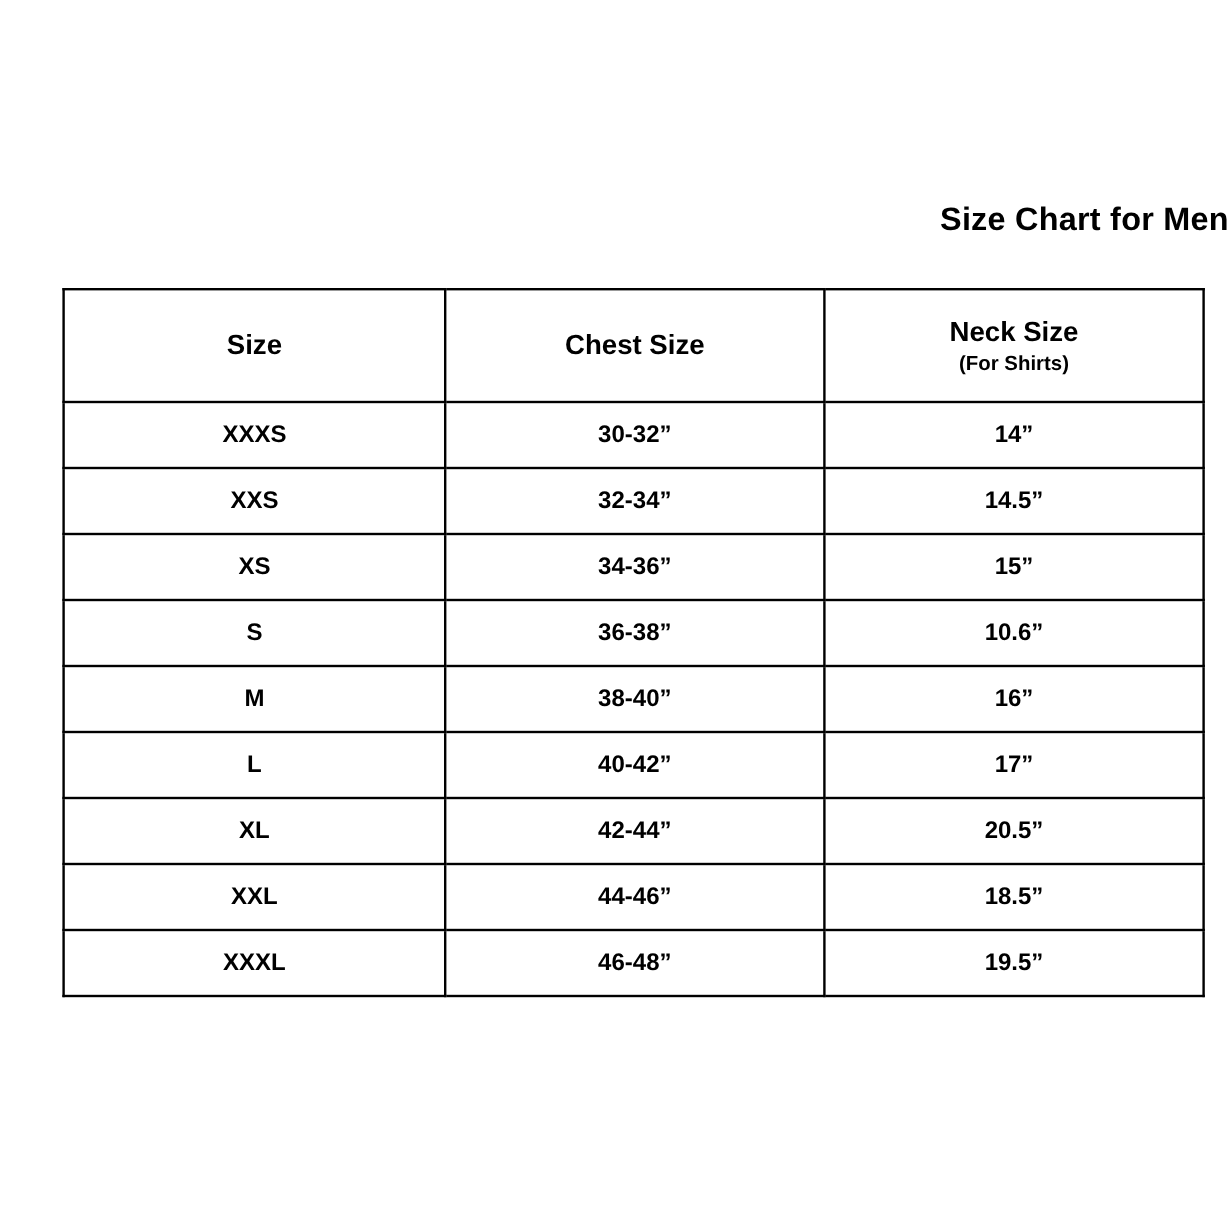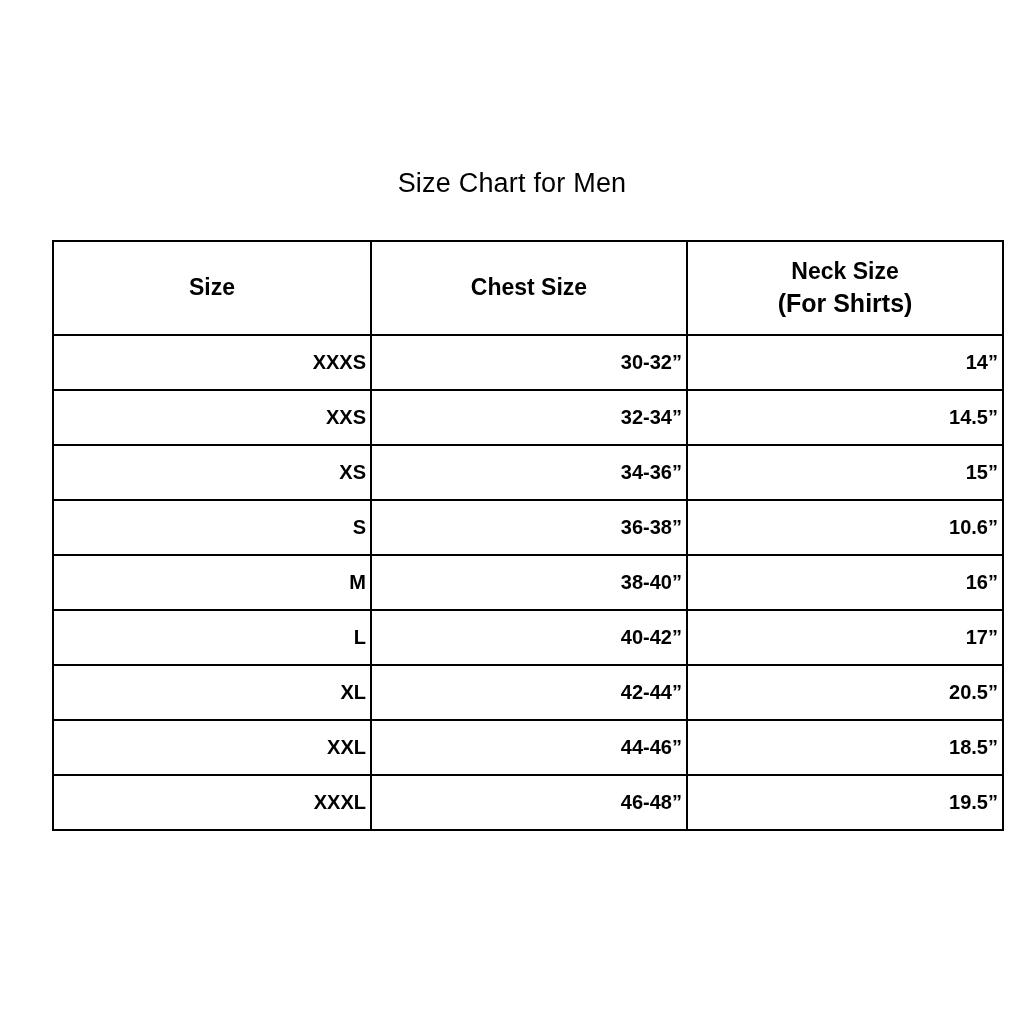--- a/index.html
+++ b/index.html
@@ -20,23 +20,23 @@
     left: 0;
     top: 0;
     width: 1024px;
     height: 1024px;
   }
   .chart-title {
     position: absolute;
     left: 0;
     top: 168px;
     width: 1024px;
-    text-align: center;
+    text-align: right;
     font-size: 27px;
-    font-weight: normal;
+    font-weight: bold;
     letter-spacing: 0.2px;
   }
   table.size-table {
     position: absolute;
     left: 52px;
     top: 240px;
     width: 920px;
     border-collapse: collapse;
     table-layout: fixed;
   }
@@ -51,28 +51,27 @@
   table.size-table thead th {
     height: 92px;
     font-size: 23px;
     line-height: 1.28;
     padding: 0 4px;
   }
   table.size-table tbody td {
     height: 53px;
     font-size: 20px;
     padding: 0 4px;
-    text-align: right;
   }
   .col-size { width: 308px; margin-left: 14px; }
   .col-chest { width: 306px; border-radius: 23px; }
   .col-neck { width: 306px; }
   .hdr-sub {
     display: block;
-    font-size: 25px;
+    font-size: 17px;
     font-weight: bold;
   }
 </style>
 </head>
 <body>
 
 <div class="page">
 
   <div class="chart-title">Size Chart for Men</div>
 

